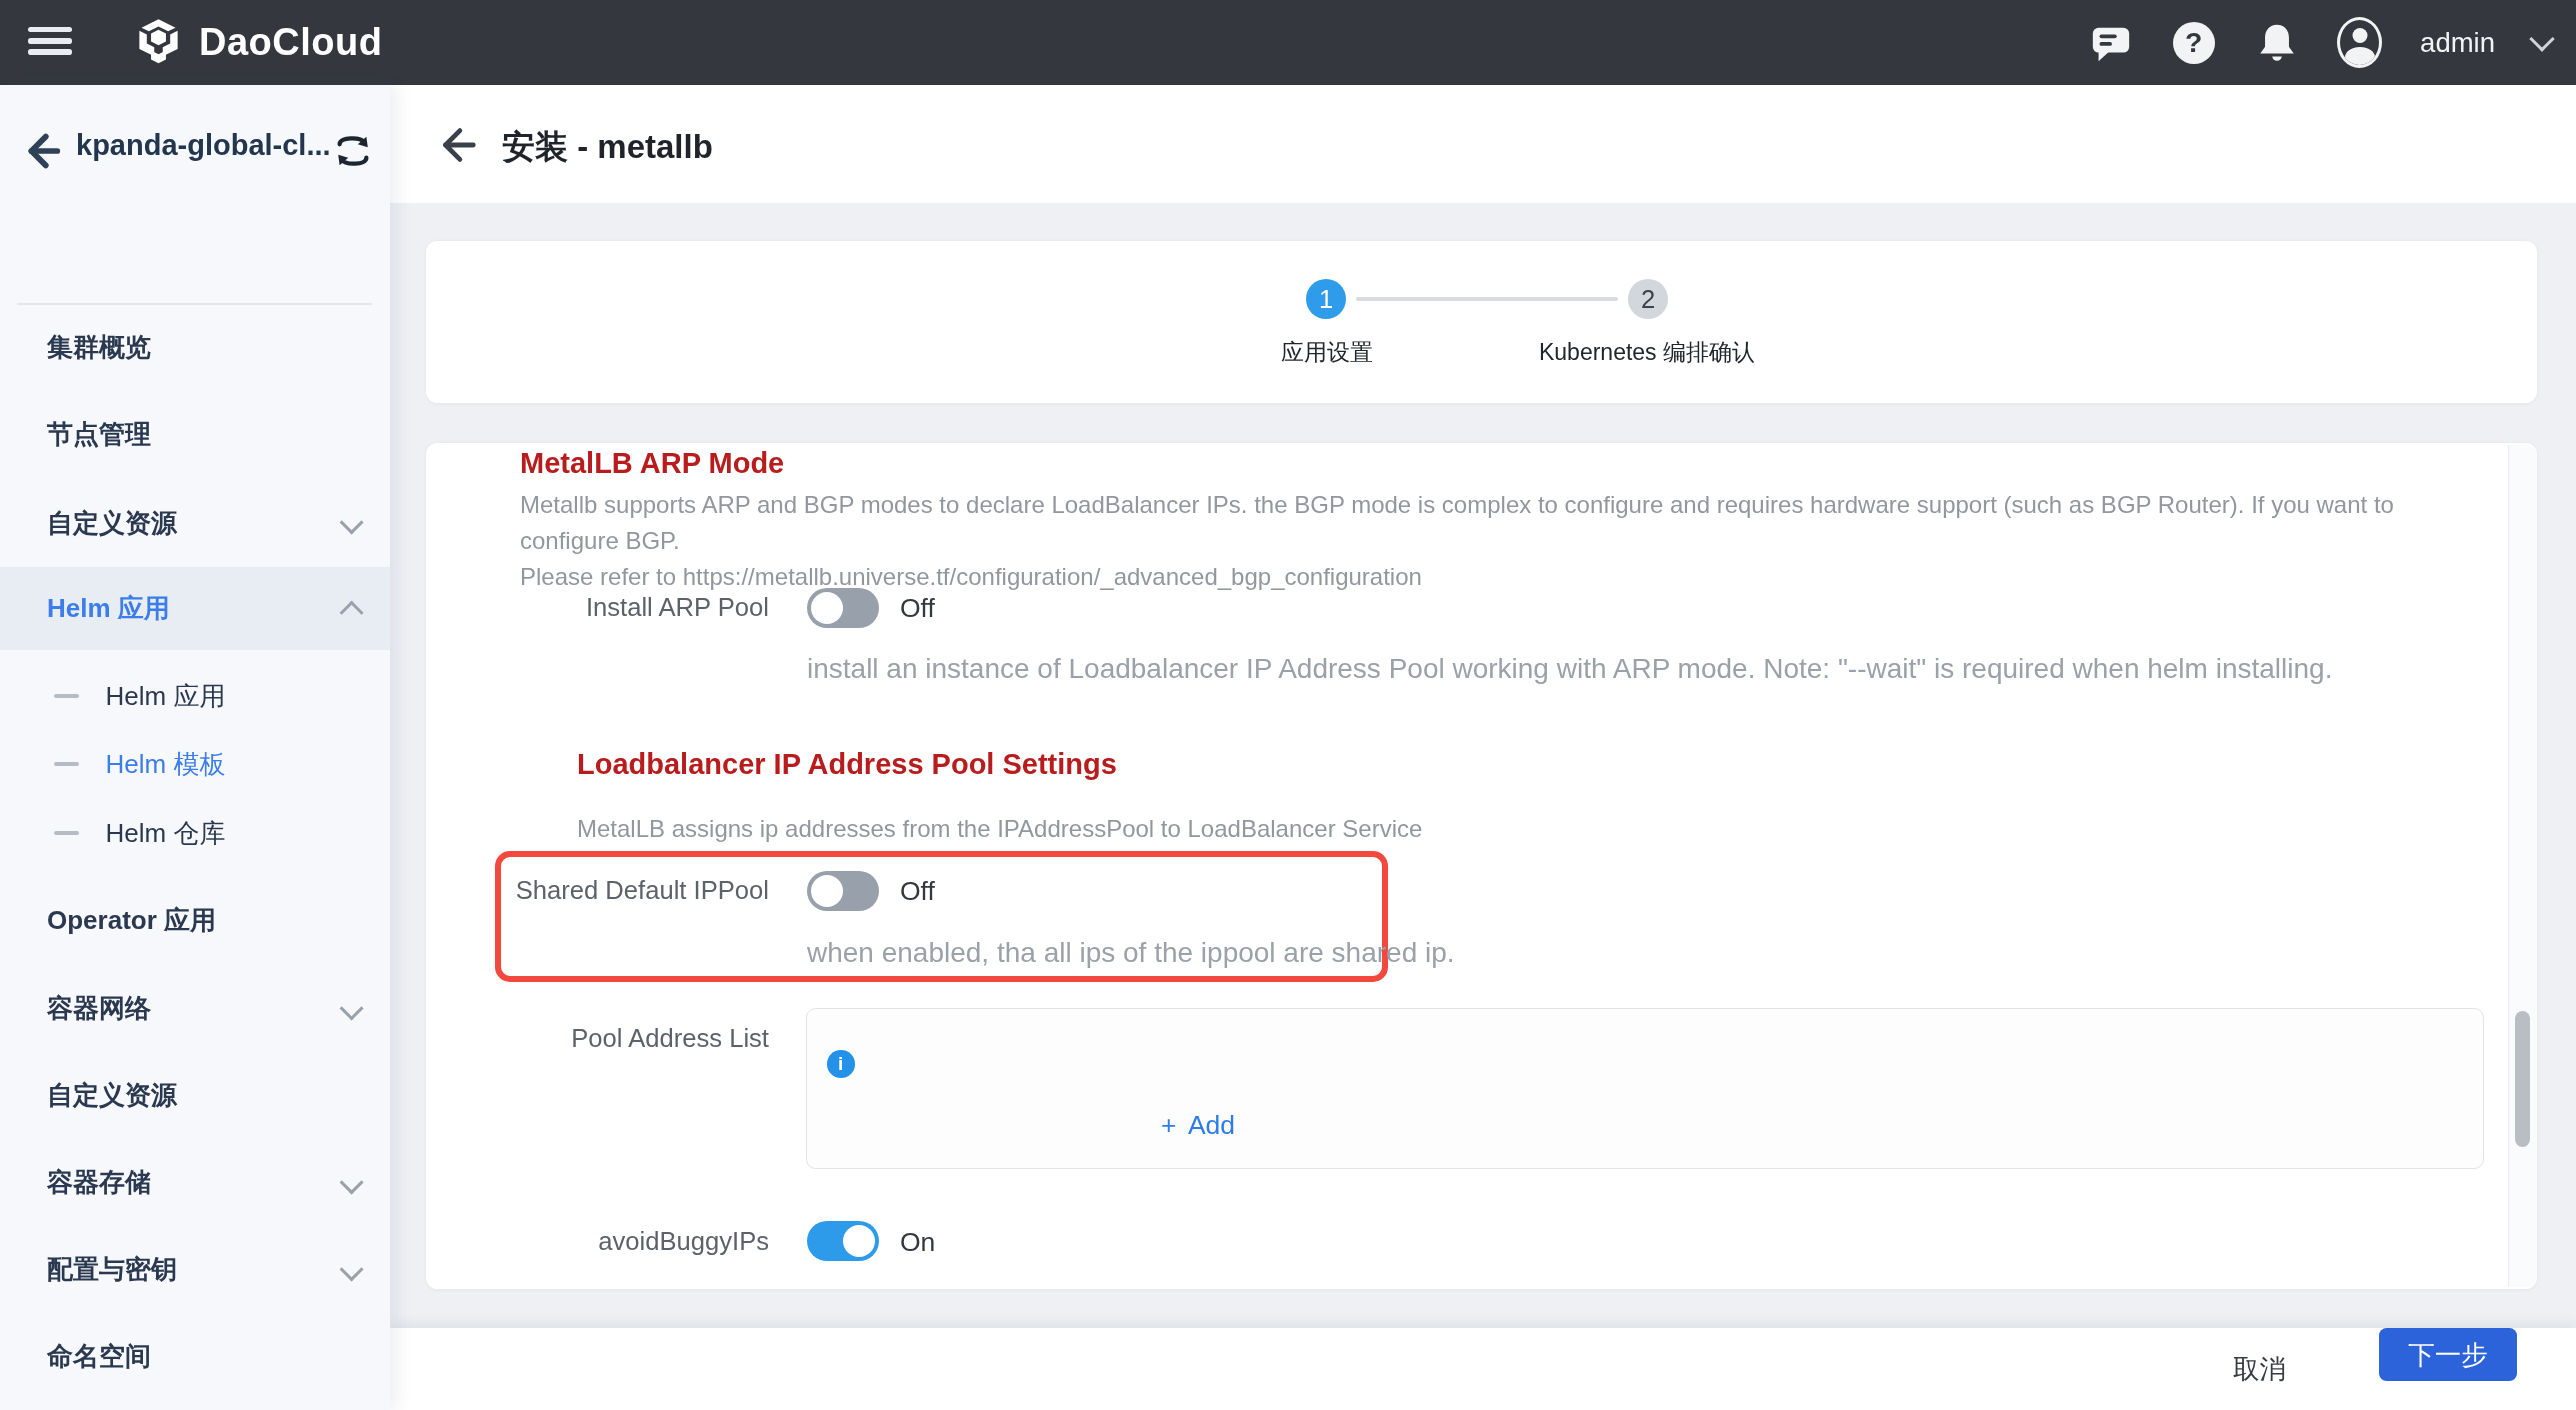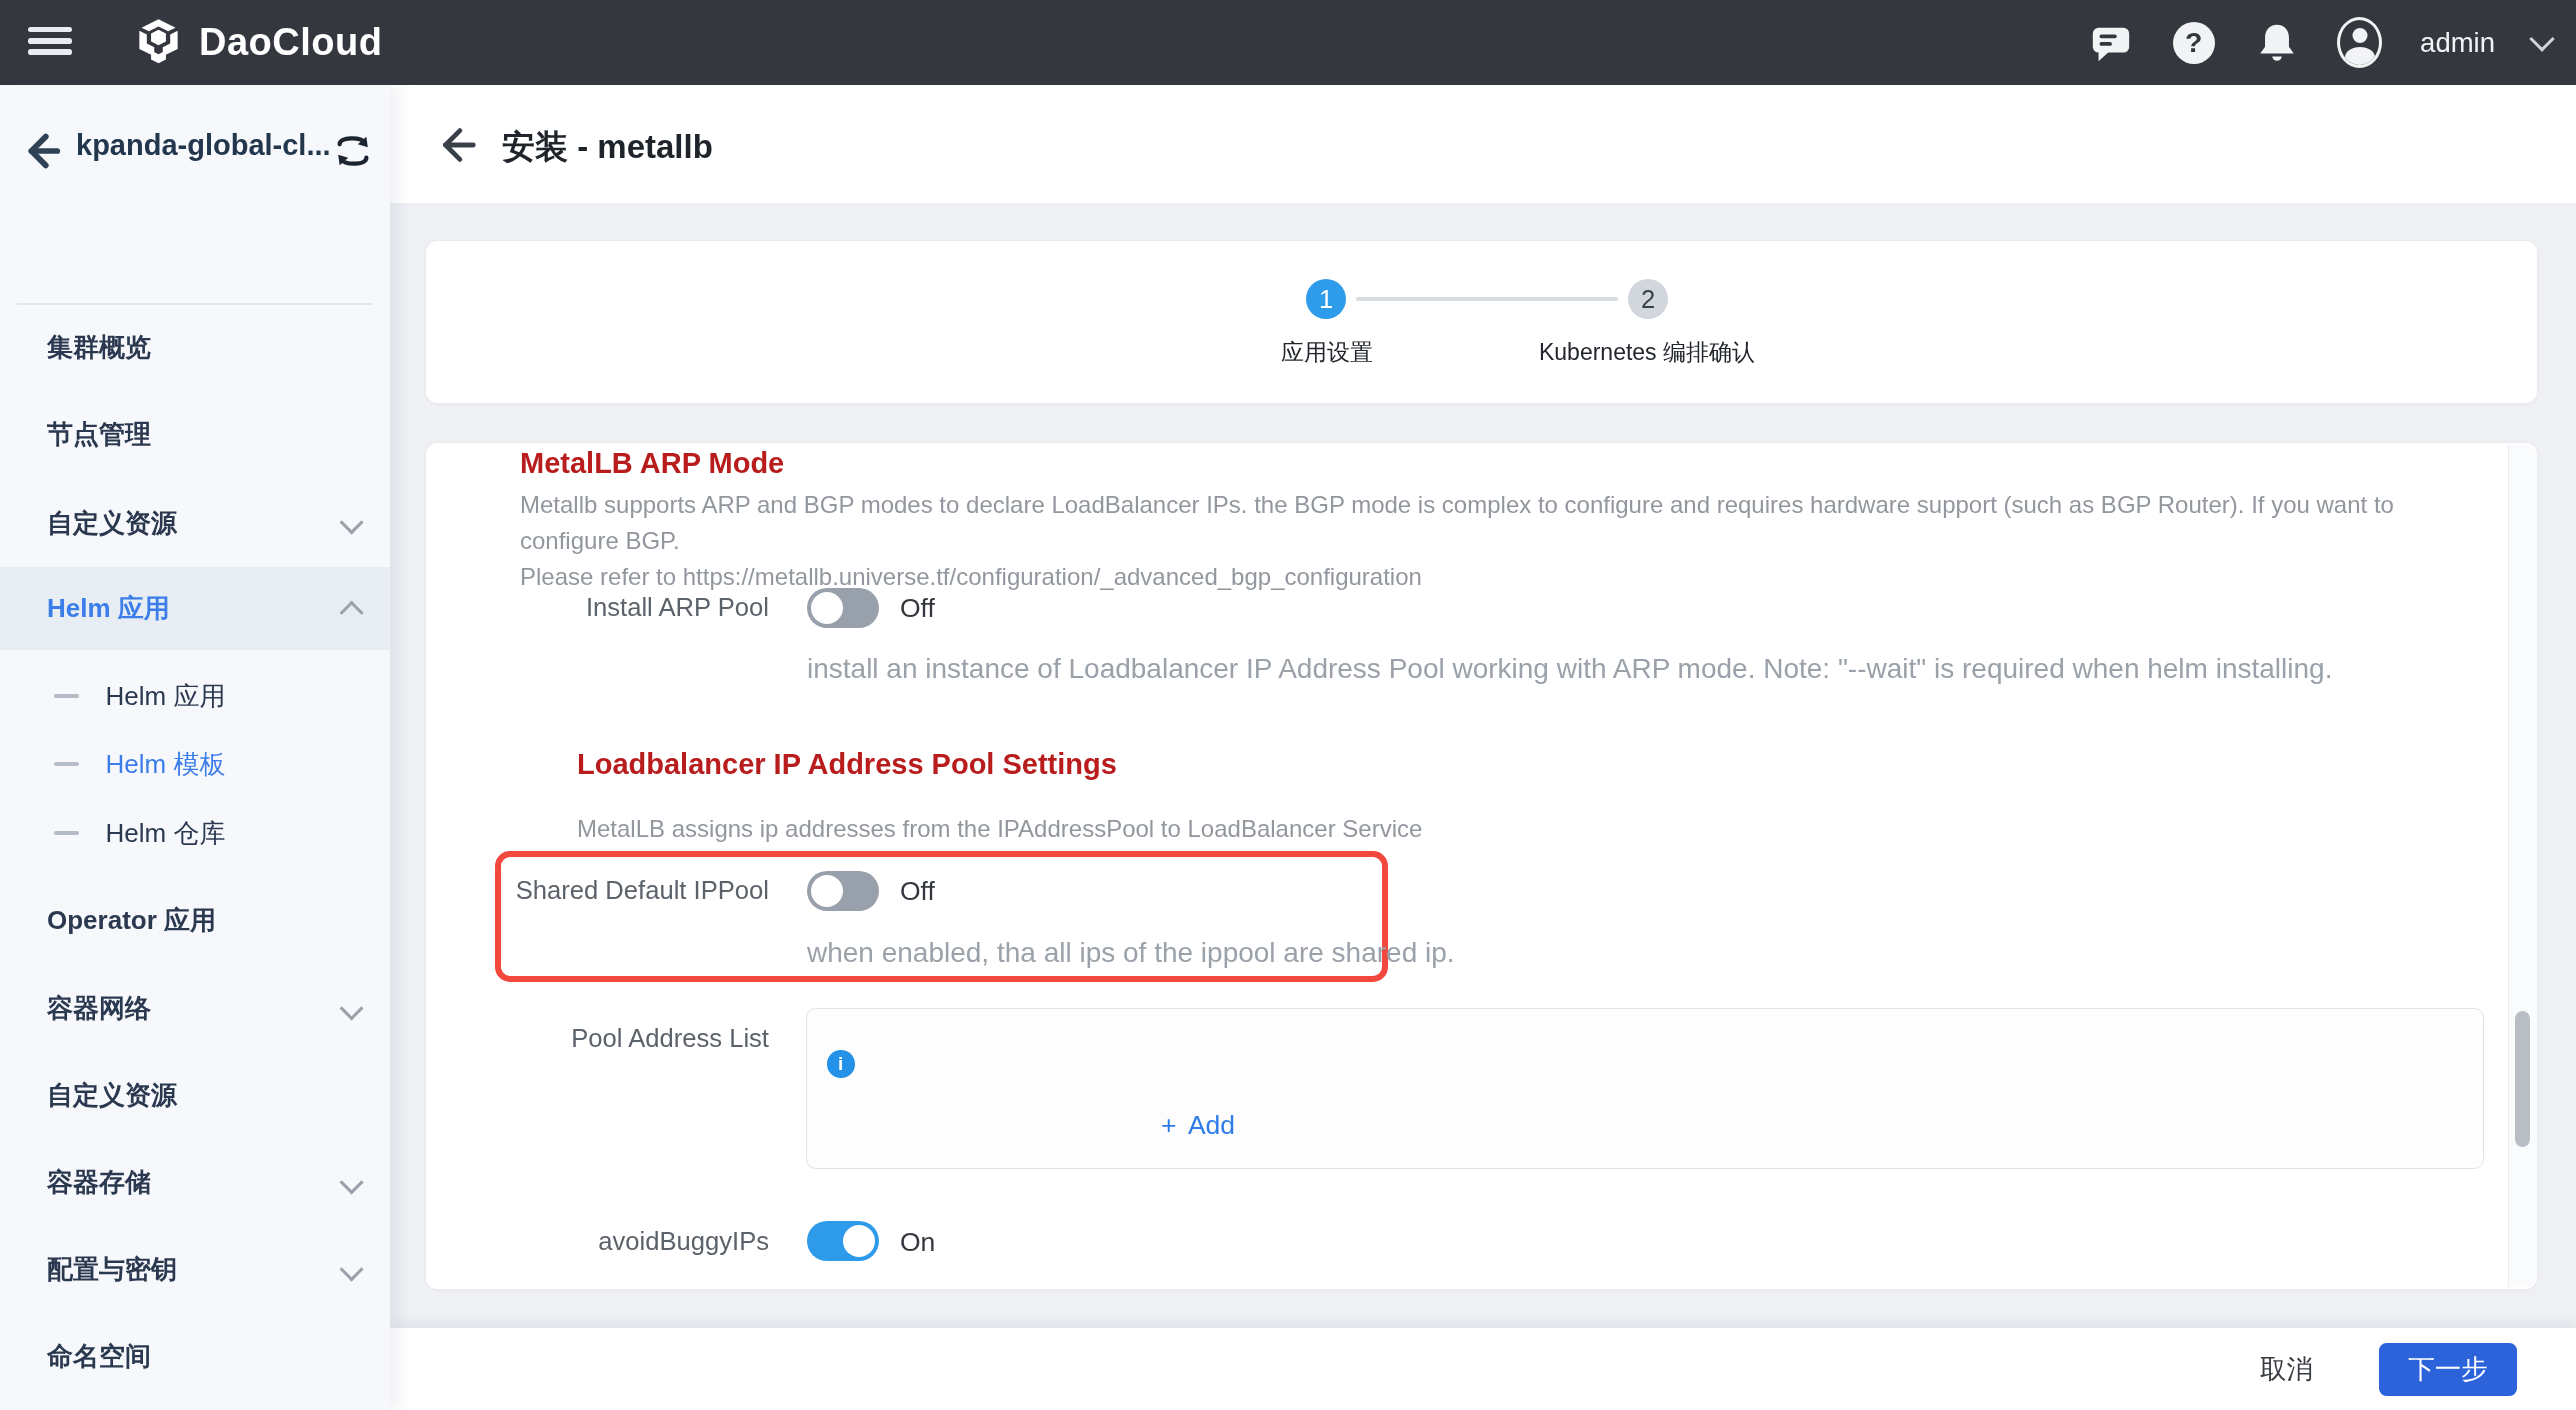--- a/index.html
+++ b/index.html
@@ -68,21 +68,21 @@
   .fld-help{position:absolute;left:381px;font-size:28px;color:#9aa1a9;}
   .red-box{position:absolute;left:69px;top:408px;width:893px;height:131px;border:6.6px solid #f2483d;border-radius:15px;box-sizing:border-box;}
   .pool-box{position:absolute;left:380px;top:565px;width:1678px;height:161px;background:#fdfdfe;
     border:1.9px solid #e0e3e8;border-radius:9.5px;box-sizing:border-box;}
   .info-icon{position:absolute;left:401px;top:607px;width:27.5px;height:27.5px;border-radius:50%;background:#2492e8;
     color:#fff;font-size:19px;font-weight:700;display:flex;align-items:center;justify-content:center;font-style:normal;}
   .info-text{position:absolute;left:445px;top:608px;font-size:24px;color:#42474e;}
   .add-link{position:absolute;left:735px;top:667px;font-size:26.5px;color:#2e7ce9;cursor:pointer;display:flex;gap:11.4px;align-items:center;}
   
   .footer{position:absolute;left:390px;top:1328px;width:2186px;height:82px;background:#fff;
-    box-shadow:0 -4.7px 11.4px rgba(30,40,60,.07);display:flex;align-items:center;justify-content:flex-end;gap:60px;padding-right:59px;box-sizing:border-box;}
+    box-shadow:0 -4.7px 11.4px rgba(30,40,60,.07);display:flex;justify-content:flex-end;gap:87px;padding-right:59px;box-sizing:border-box;}
   .cancel-btn{font-size:26.5px;color:#383c42;cursor:pointer;background:none;border:none;font-family:inherit;}
   .next-btn{width:138px;height:53px;background:#2c63db;border:none;border-radius:7.6px;color:#fff;
     font-size:26.5px;cursor:pointer;font-family:inherit;}
   svg{display:block;}
 </style>
 </head>
 <body>
 
 <div class="canvas">
 

